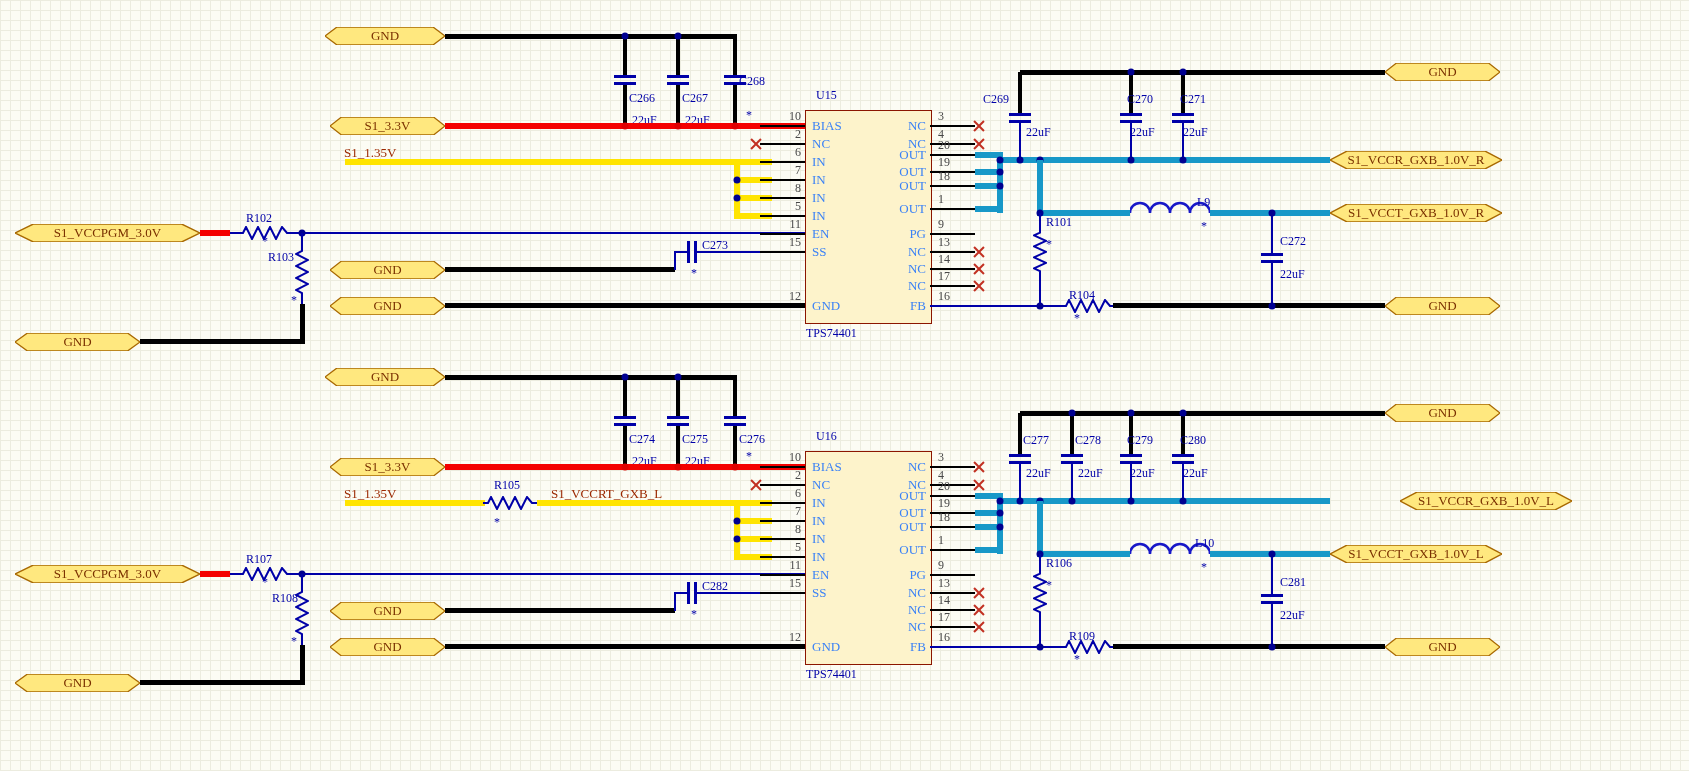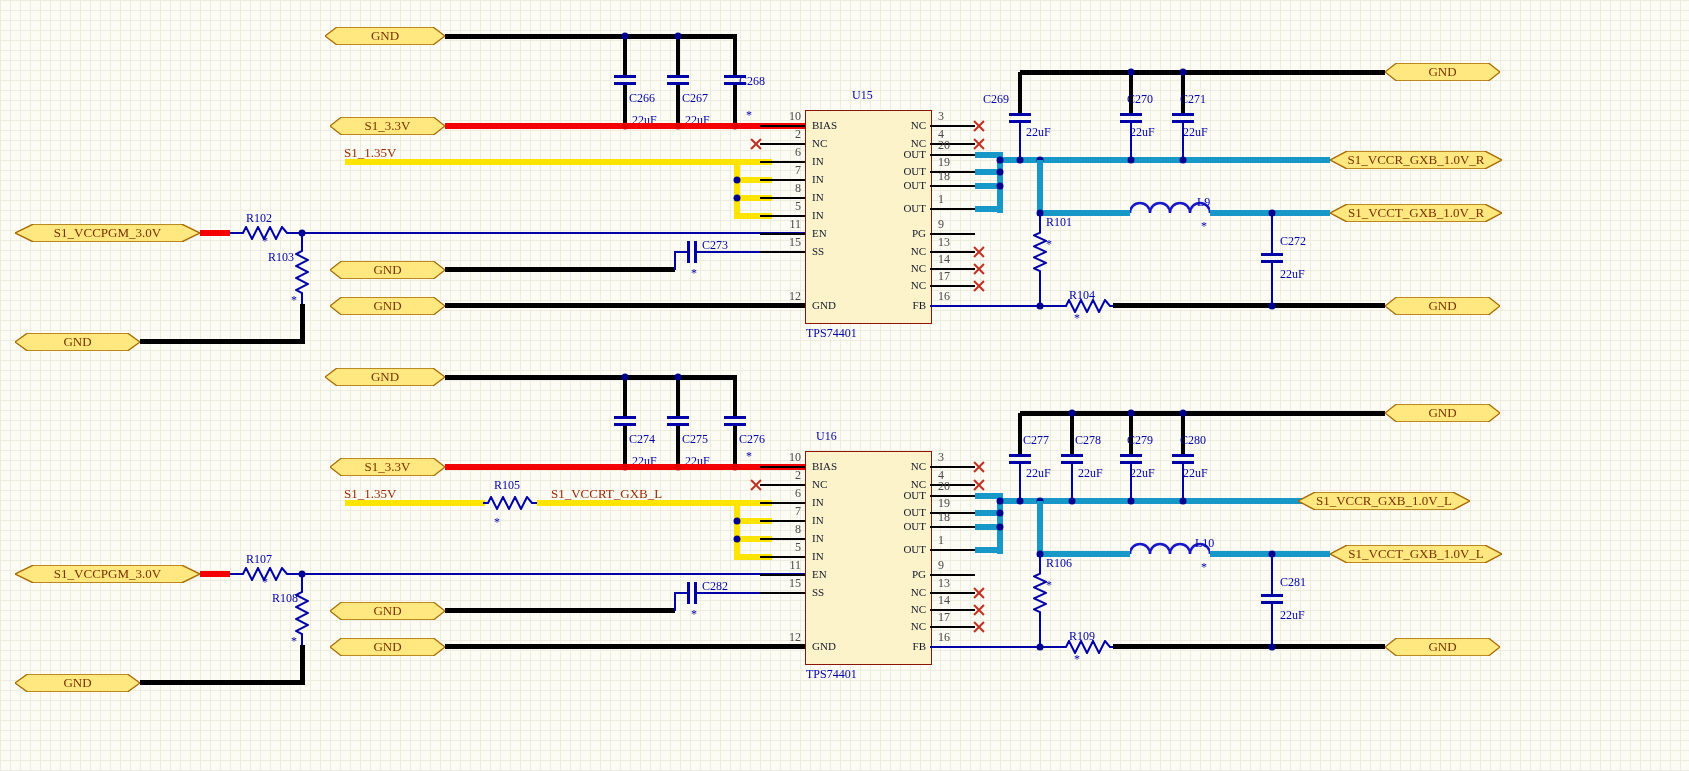--- a/index.html
+++ b/index.html
@@ -9,21 +9,21 @@
   .bk{background:#000}
   .nv{background:#0000a8}
   .rd{background:#f40000}
   .yl{background:#ffe400}
   .cy{background:#1898c8}
   .dot{position:absolute;display:block;width:7px;height:7px;border-radius:50%;transform:translate(-50%,-50%)}
   .dot.n{background:#000090}
   .dot.r{background:#e00000}
   .lbl{position:absolute;color:#0000a8;font-size:12px;line-height:14px;white-space:nowrap}
   .net{position:absolute;color:#9b2800;font-size:13px;line-height:14px;white-space:nowrap}
-  .pname{position:absolute;color:#0f172a;font-size:11px;line-height:15px;white-space:nowrap}
+  .pname{position:absolute;color:#3b82f6;font-size:13px;line-height:15px;white-space:nowrap}
   .pnum{position:absolute;color:#484848;font-size:12px;line-height:14px;white-space:nowrap}
   .body{position:absolute;background:#fdf3cb;border:1.5px solid #8b1500}
   .flag{position:absolute;height:18px}
   .flag svg{position:absolute;left:0;top:0;width:100%;height:100%;display:block}
   .flag polygon{fill:#ffe87f;stroke:#a86800;stroke-width:1.3}
   .flag span{position:relative;display:flex;width:100%;height:100%;align-items:center;justify-content:center;color:#7a3000;font-size:13px}
   .capv{position:absolute;width:22px}
   .capv i{display:block;height:3px;background:#0000a8;margin-bottom:4px}
   .capv i+i{margin-bottom:0}
   .caph{position:absolute;display:flex;gap:4px}
@@ -108,21 +108,21 @@
       <i></i>
       <i></i>
     </div>
 <i class="w nv" style="left:697px;top:251px;width:108px;height:2px"></i>
 <div class="lbl" style="left:702px;top:238px">C273</div>
 <div class="lbl" style="left:691px;top:266px">*</div>
 
 <i class="w bk" style="left:445px;top:303px;width:360px;height:5px"></i>
 
 <div class="body" style="left:805px;top:110px;width:125px;height:212px"></div>
-<div class="lbl" style="left:852px;top:88px">U15</div>
+<div class="lbl" style="left:816px;top:88px">U15</div>
 <div class="lbl" style="left:806px;top:326px">TPS74401</div>
 
 <i class="w bk" style="left:760px;top:125px;width:45px;height:2px"></i>
 <i class="w bk" style="left:760px;top:143px;width:45px;height:2px"></i>
 <i class="w bk" style="left:760px;top:161px;width:45px;height:2px"></i>
 <i class="w bk" style="left:760px;top:179px;width:45px;height:2px"></i>
 <i class="w bk" style="left:760px;top:197px;width:45px;height:2px"></i>
 <i class="w bk" style="left:760px;top:215px;width:45px;height:2px"></i>
 <i class="w bk" style="left:760px;top:233px;width:45px;height:2px"></i>
 <i class="w bk" style="left:760px;top:251px;width:45px;height:2px"></i>
@@ -609,21 +609,21 @@
         <polygon points="0,9 12,0 108,0 120,9 108,18 12,18"></polygon>
       </svg>
       <span>GND</span>
     </div>
 <div class="flag" style="left:1385px;top:404px;width:115px">
       <svg viewBox="0 0 120 18" preserveAspectRatio="none">
         <polygon points="0,9 12,0 108,0 120,9 108,18 12,18"></polygon>
       </svg>
       <span>GND</span>
     </div>
-<div class="flag" style="left:1298px;top:492px;width:172px">
+<div class="flag" style="left:1400px;top:492px;width:172px">
       <svg viewBox="0 0 120 18" preserveAspectRatio="none">
         <polygon points="0,9 12,0 108,0 120,9 108,18 12,18"></polygon>
       </svg>
       <span>S1_VCCR_GXB_1.0V_L</span>
     </div>
 <div class="flag" style="left:1330px;top:545px;width:172px">
       <svg viewBox="0 0 120 18" preserveAspectRatio="none">
         <polygon points="0,9 12,0 108,0 120,9 108,18 12,18"></polygon>
       </svg>
       <span>S1_VCCT_GXB_1.0V_L</span>

